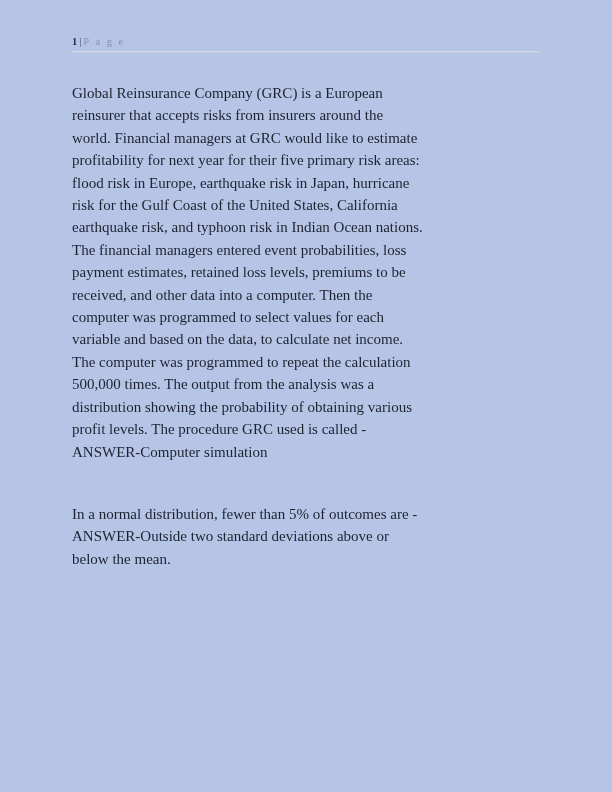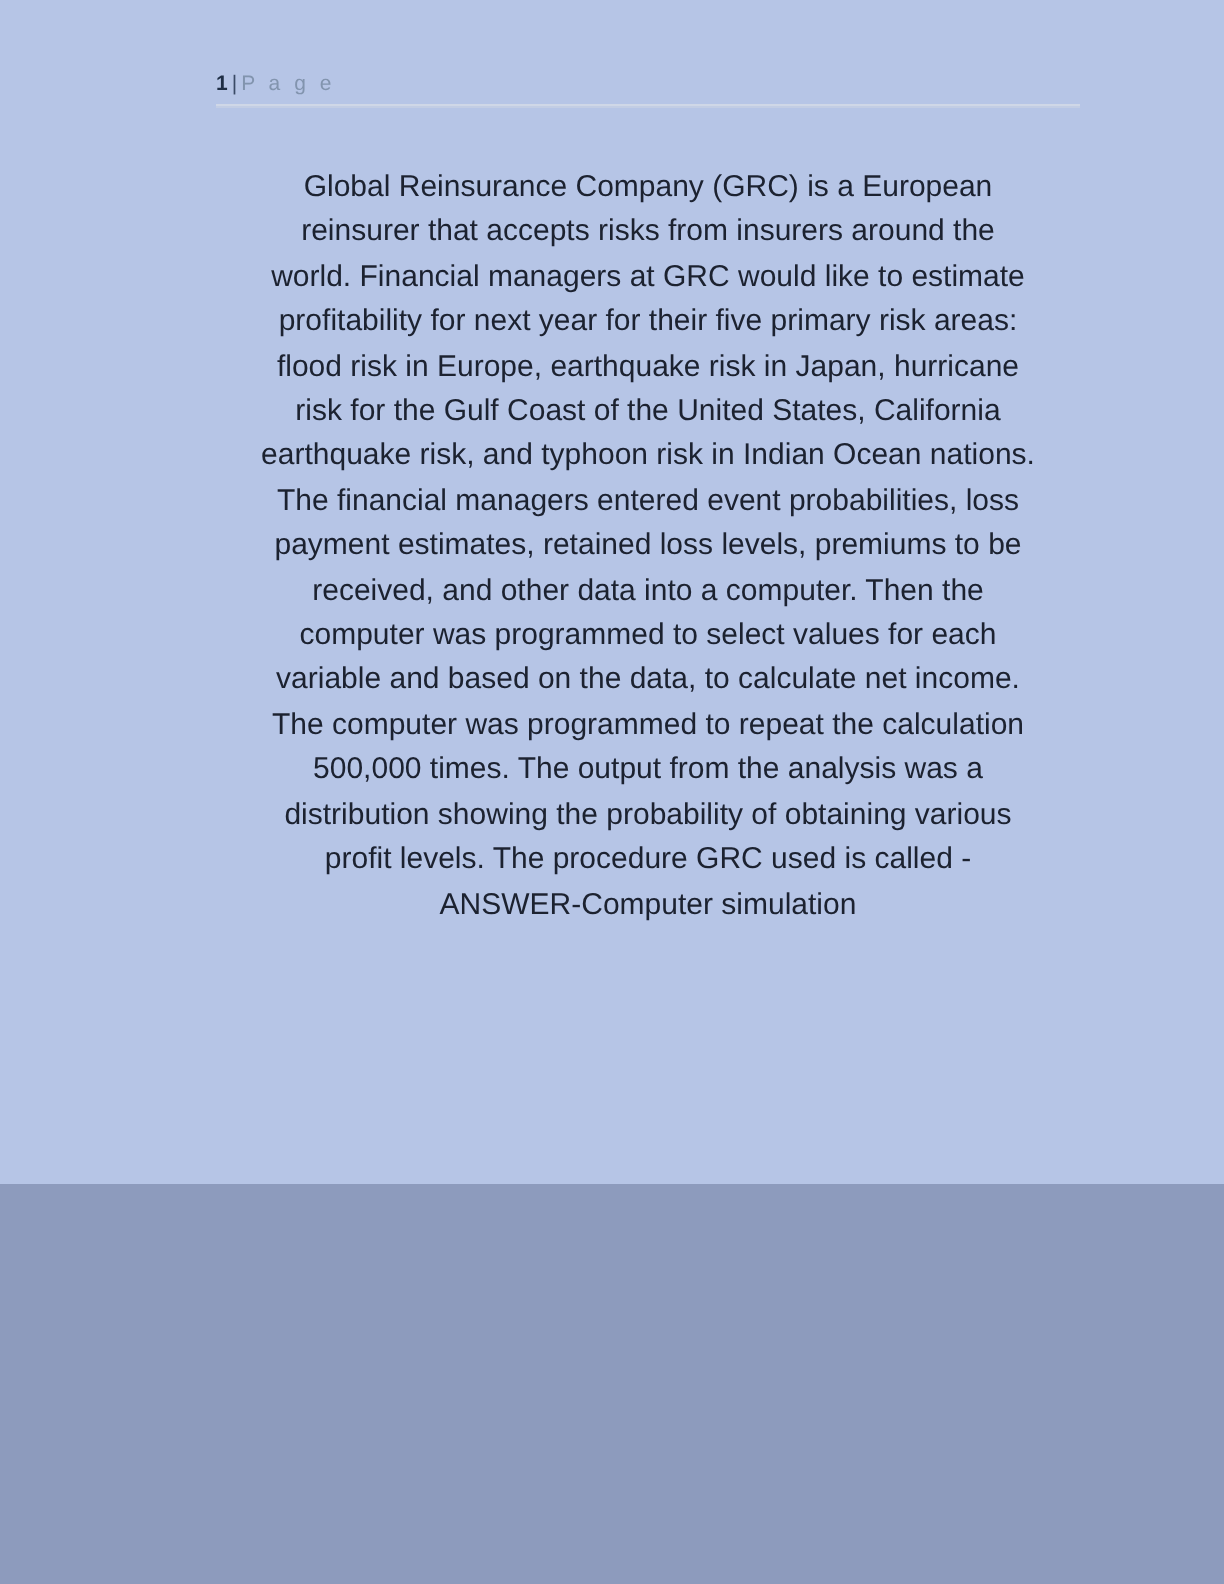--- a/index.html
+++ b/index.html
@@ -1,25 +1,24 @@
 <!DOCTYPE html>
 <html><head>
 <meta charset="utf-8">
 <style>
   * { margin: 0; padding: 0; box-sizing: border-box; }
   html, body { background: #8d9bbd; }
   .page {
     width: 612px;
-    height: 592px;
+    height: 792px;
     margin: 0 auto;
     background: #b6c5e6;
-    font-family: Liberation Sans, sans-serif;
+    font-family: Liberation Serif, serif;
     position: relative;
     overflow: hidden;
-    padding-left: 36px;
   }
   .content-col {
     padding: 0 72px;
   }
   .doc-header {
     padding-top: 36px;
     border-bottom: 1px solid #cfd7e7;
     box-shadow: 0 1px 0 #c2cde4;
     padding-bottom: 4px;
     font-size: 10.5px;
@@ -46,21 +45,20 @@
     font-size: 16px;
   }
   .doc-title .title-line2 {
     margin-top: 26px;
   }
   .doc-body {
     margin-top: 30px;
     font-size: 15px;
     line-height: 22.4px;
     color: #1c2230;
-    text-align: center;
   }
   .doc-body p {
     white-space: pre-line;
     margin-bottom: 40px;
   }
 </style>
 </head>
 <body>
 
 <div class="page">
@@ -82,16 +80,19 @@
 The financial managers entered event probabilities, loss
 payment estimates, retained loss levels, premiums to be
 received, and other data into a computer. Then the
 computer was programmed to select values for each
 variable and based on the data, to calculate net income.
 The computer was programmed to repeat the calculation
 500,000 times. The output from the analysis was a
 distribution showing the probability of obtaining various
 profit levels. The procedure GRC used is called -
 ANSWER-Computer simulation</p>
+      <p>In a normal distribution, fewer than 5% of outcomes are -
+ANSWER-Outside two standard deviations above or
+below the mean.</p>
     </div>
 
   </div>
 </div>
 
 </body></html>

